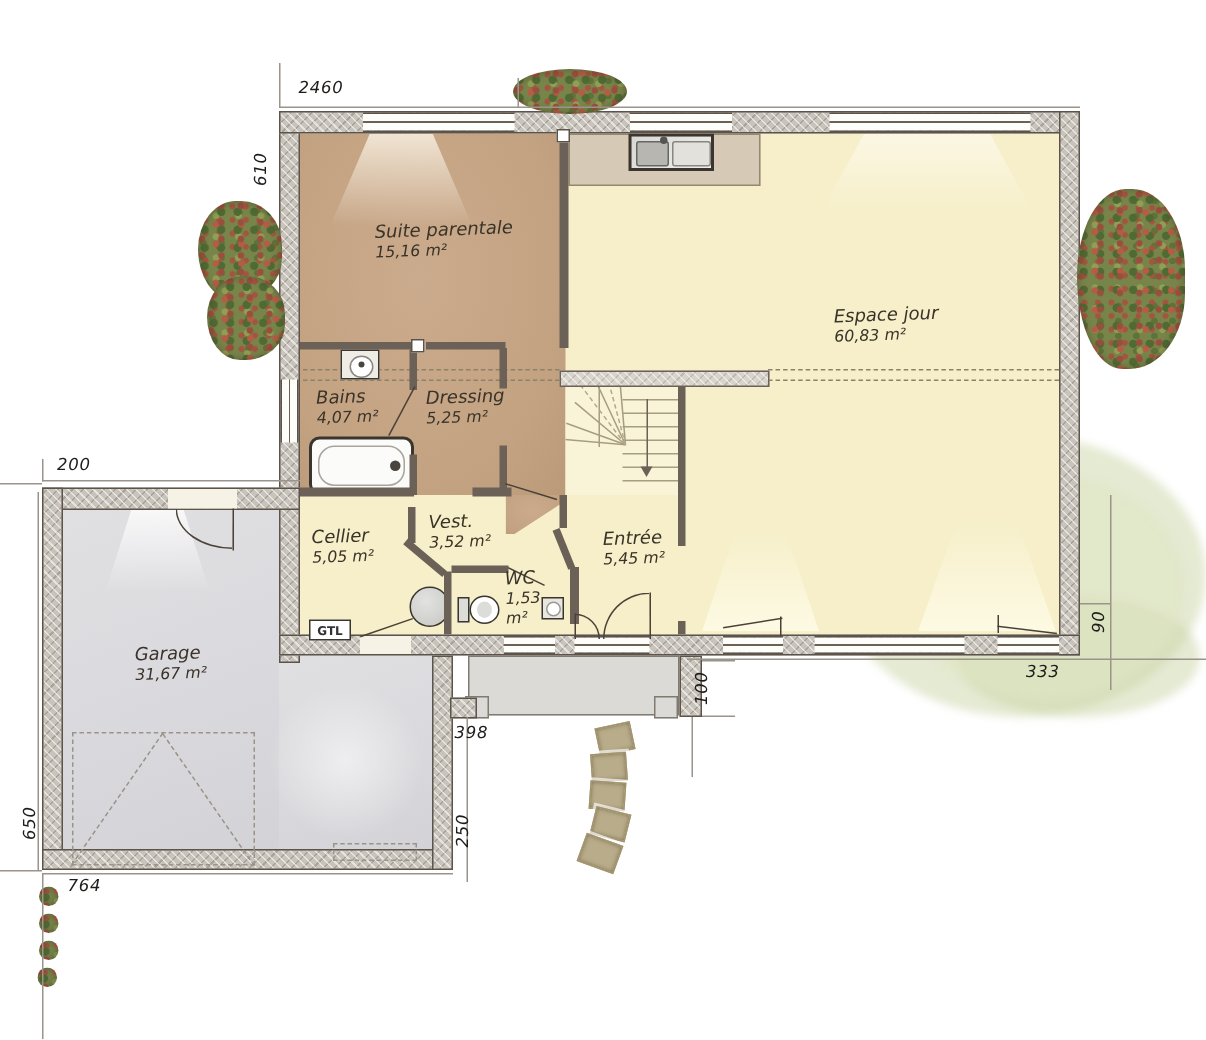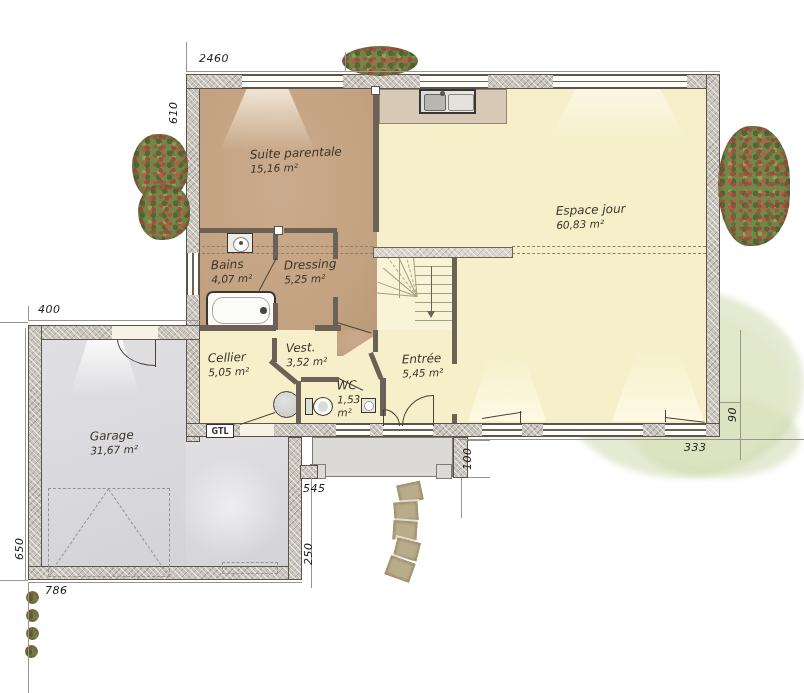--- a/index.html
+++ b/index.html
@@ -55,21 +55,21 @@
       radial-gradient(circle at 80% 70%, #8fa054 0 2px, transparent 2.5px),
       radial-gradient(circle at 55% 40%, #a4543f 0 1.8px, transparent 2.2px),
       radial-gradient(circle at 30% 80%, #5d7438 0 2px, transparent 2.5px);
     background-size:13px 11px,17px 13px,11px 12px,15px 14px,9px 9px,12px 10px;
     box-shadow:inset 0 0 6px rgba(60,50,30,.5);}
   .terr{background:rgba(203,213,168,.5);border-radius:50%;filter:blur(3px);}
   .stone{background:#b9ac8a;border:1px solid #a1946f;
     box-shadow:inset 0 0 3px rgba(90,80,50,.6),0 0 0 2px rgba(255,255,255,.65);}
   .cone{pointer-events:none;}
   .gtl{background:#fff;border:1.5px solid #3a352e;font-size:8px;font-weight:bold;color:#333;
-       display:flex;align-items:center;justify-content:center;font-style:normal;margin-top:11px;}
+       display:flex;align-items:center;justify-content:center;font-style:normal;}
 </style>
 </head>
 <body>
 
 <div id="stage">
 
   <div class="a terr" style="left:558px;top:290px;width:246px;height:188px;"></div>
   <div class="a terr" style="left:638px;top:398px;width:162px;height:80px;"></div>
   <div class="a" style="left:602px;top:316px;width:188px;height:150px;background:rgba(224,230,194,.55);border-radius:50%;filter:blur(3px);"></div>
 
@@ -237,24 +237,24 @@
   <div class="a dline" style="left:468px;top:440px;width:22px;height:1px;"></div>
   <div class="a dline" style="left:468px;top:477px;width:22px;height:1px;"></div>
   <div class="a dline" style="left:461px;top:478px;width:1px;height:40px;"></div>
   <div class="a dline" style="left:458px;top:439px;width:262px;height:1px;"></div>
   <div class="a dline" style="left:740px;top:330px;width:1px;height:130px;"></div>
   <div class="a dline" style="left:720px;top:402px;width:20px;height:1px;"></div>
   <div class="a dline" style="left:720px;top:439px;width:84px;height:1px;"></div>
 
   <div class="a dim" style="left:199px;top:52px;">2460</div>
   <div class="a dim vert" style="left:167px;top:124px;">610</div>
-  <div class="a dim" style="left:38px;top:303px;">400</div>
+  <div class="a dim" style="left:38px;top:303px;">200</div>
   <div class="a dim vert" style="left:13px;top:560px;">650</div>
-  <div class="a dim" style="left:45px;top:584px;">786</div>
-  <div class="a dim" style="left:303px;top:482px;">545</div>
+  <div class="a dim" style="left:45px;top:584px;">764</div>
+  <div class="a dim" style="left:303px;top:482px;">398</div>
   <div class="a dim vert" style="left:302px;top:565px;">250</div>
   <div class="a dim vert" style="left:461px;top:470px;">100</div>
   <div class="a dim" style="left:684px;top:441px;">333</div>
   <div class="a dim vert" style="left:726px;top:422px;">90</div>
 
   <div class="a room-label" style="left:250px;top:146px;width:95px;">
     <div class="room-name">Suite parentale</div>
     <div class="room-area">15,16 m²</div>
   </div>
   <div class="a room-label" style="left:556px;top:202px;width:110px;">

